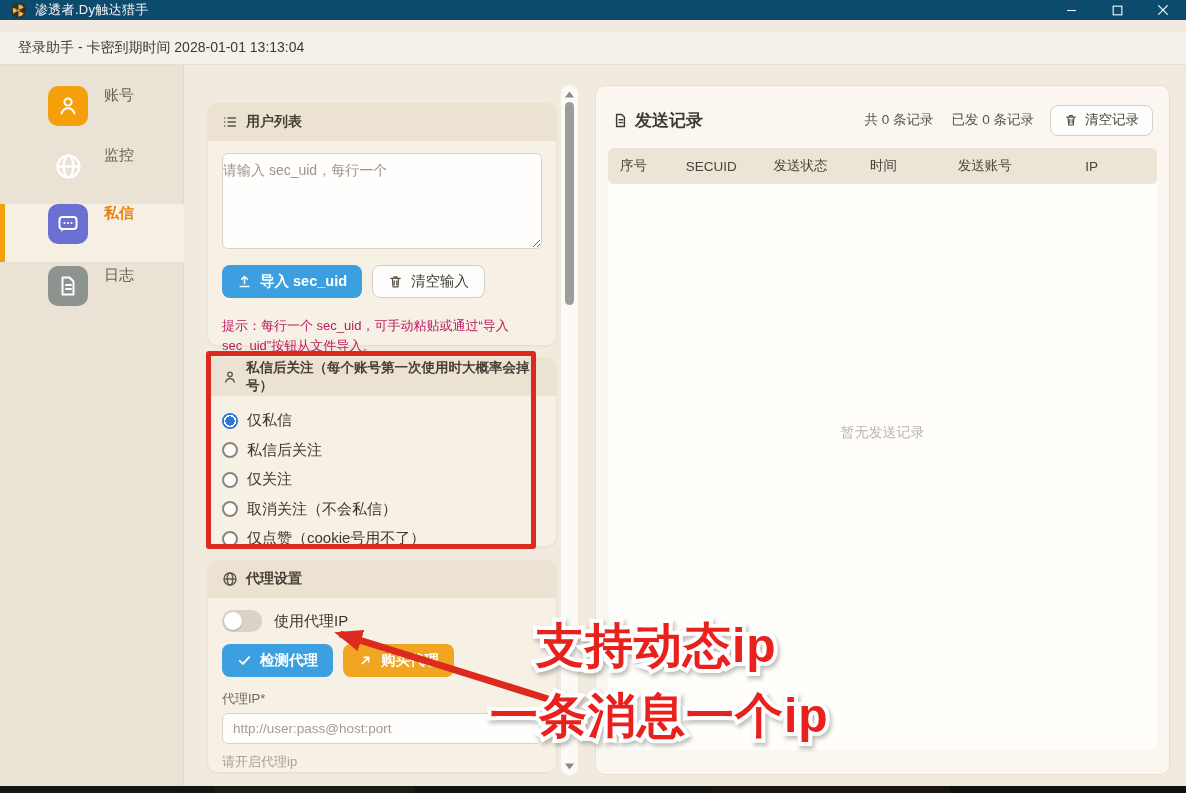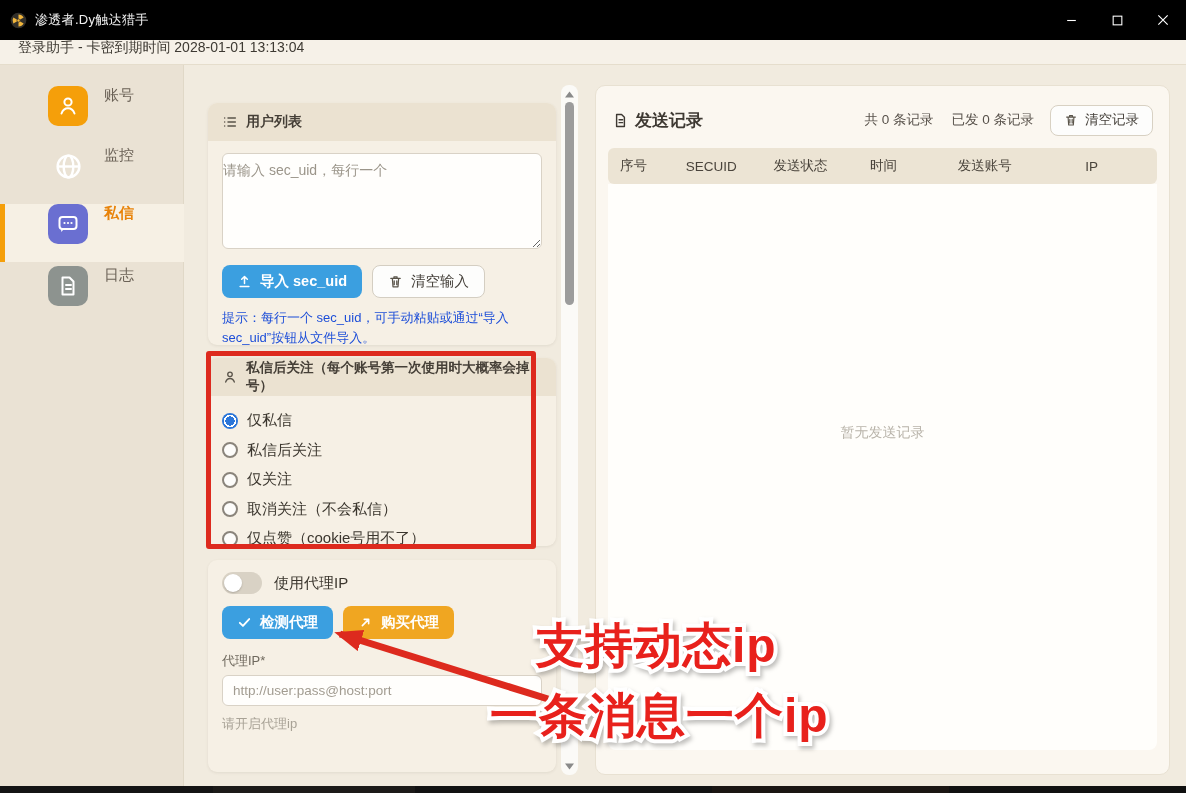--- a/index.html
+++ b/index.html
@@ -1,22 +1,22 @@
 <!DOCTYPE html>
 <html><head>
 <meta charset="utf-8">
 <style>
   * { margin:0; padding:0; box-sizing:border-box; }
   html,body { width:1186px; height:793px; overflow:hidden;
     font-family:"Liberation Sans","DejaVu Sans",sans-serif; }
   .app { position:relative; width:1186px; height:793px; background:#f1ebdf; }
 
   
-  .titlebar { position:absolute; left:0; top:0; width:1186px; height:40px;
-    background:#000000; display:flex; align-items:center; z-index:20; }
+  .titlebar { position:absolute; left:0; top:0; width:1186px; height:20px;
+    background:#0c4a6e; display:flex; align-items:center; z-index:20; }
   .titlebar .appicon { width:17px; height:17px; margin-left:10px; }
   .titlebar .title { color:#f2f2f2; font-size:13px; margin-left:8px; letter-spacing:.3px; }
   .win-controls { margin-left:auto; display:flex; height:32px; }
   .win-btn { width:46px; height:32px; display:flex; align-items:center; justify-content:center; cursor:pointer; }
 
   
   .subheader { position:absolute; left:0; top:32px; width:1186px; height:33px;
     background:#f6f1e8; border-bottom:1px solid #e5ddcc; display:flex; align-items:center;
     font-size:14px; color:#3e3a33; padding-left:18px; z-index:15; }
 
@@ -44,21 +44,21 @@
   .uid-textarea { width:100%; height:96px; resize:both; border:1px solid #d9d2c6;
     border-radius:6px; background:#fffefc; padding:8px 0; font-size:14px;
     color:#3b362e; font-family:inherit; }
   .uid-textarea::placeholder { color:#9b958a; }
   .btn-row { display:flex; gap:10px; margin-top:12px; }
   .btn { height:33px; border:none; border-radius:8px; display:inline-flex; align-items:center;
     gap:8px; padding:0 15px; font-size:14.5px; font-weight:bold; cursor:pointer; font-family:inherit; }
   .btn-blue { background:#3b9fe0; color:#fff; }
   .btn-orange { background:#f0a621; color:#fff; }
   .btn-plain { background:#fdfdfc; color:#45403a; border:1px solid #d4cec2; font-weight:normal; }
-  .hint { margin-top:10px; font-size:13px; line-height:1.5; color:#1d4ed8; }
+  .hint { margin-top:18px; font-size:13px; line-height:1.5; color:#be185d; }
 
   .radio-row { display:flex; align-items:center; gap:9px; height:29.5px; cursor:pointer;
     font-size:15px; color:#3b362e; }
   .radio { width:16px; height:16px; border-radius:50%; flex:none;
     border:2px solid #8a847b; background:#fdfcfa; }
   .radio.checked { border:none;
     background:radial-gradient(circle,#2b76d9 0 4.6px,#ffffff 4.6px 6.2px,#2b76d9 6.2px); }
 
   .red-box { position:absolute; left:206px; top:351px; width:330px; height:198px;
     border:5px solid #dd2a1e; border-radius:3px; z-index:5; pointer-events:none; }
@@ -260,20 +260,30 @@
       <div class="radio-row">
         <span class="radio"></span>
         <span>仅点赞（cookie号用不了）</span>
       </div>
     </div>
   </div>
 
   <div class="red-box"></div>
 
   <div class="card" style="top:560px;height:212px;overflow:hidden">
+    <div class="card-head">
+      <span>
+        <svg viewBox="0 0 24 24" width="16" height="16" fill="none" stroke="#5a544a" stroke-width="2">
+          <circle cx="12" cy="12" r="9"></circle>
+            <ellipse cx="12" cy="12" rx="4" ry="9"></ellipse>
+            <path d="M3.5 12h17"></path>
+        </svg>
+      </span>
+      <span>代理设置</span>
+    </div>
     <div class="card-body">
       <div class="toggle-row">
         <div class="toggle">
           <div class="knob"></div>
         </div>
         <span class="toggle-label">使用代理IP</span>
       </div>
       <div class="btn-row">
         <button class="btn btn-blue">
           <span>

